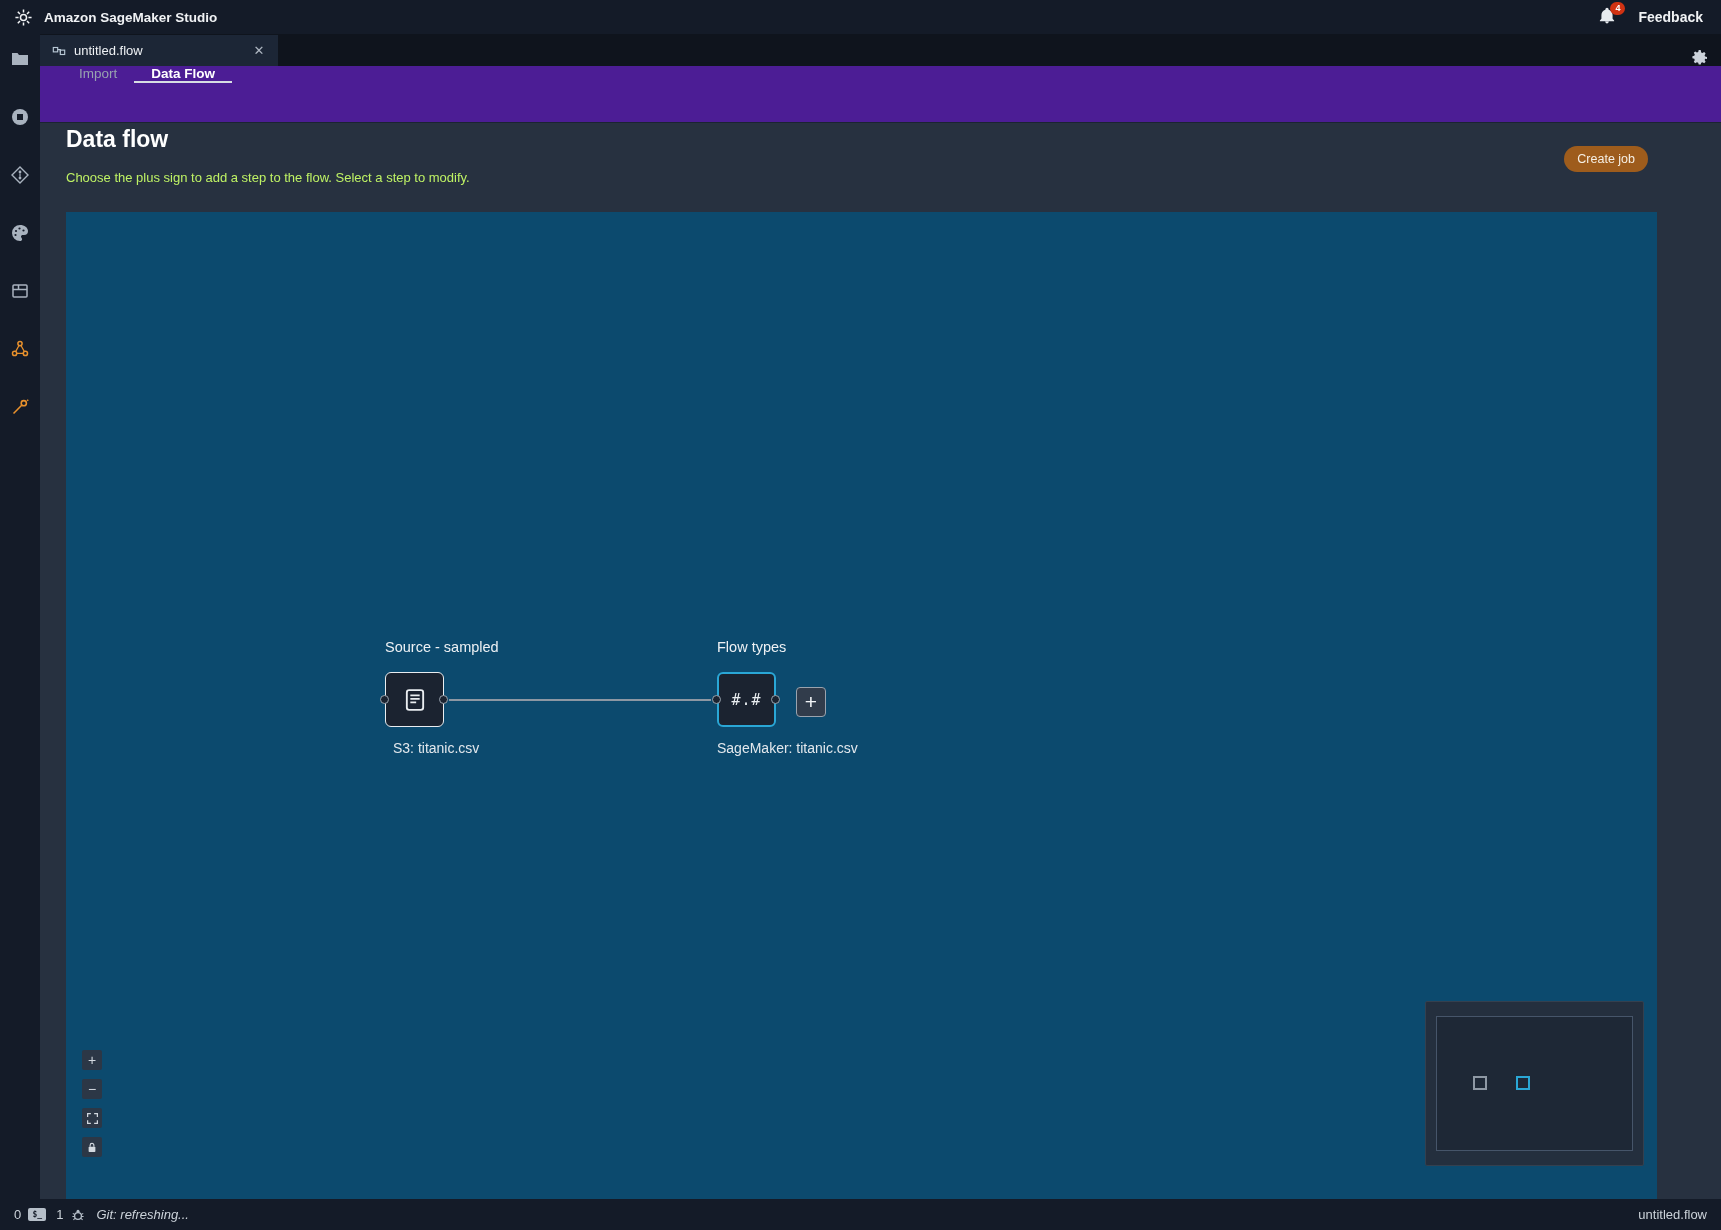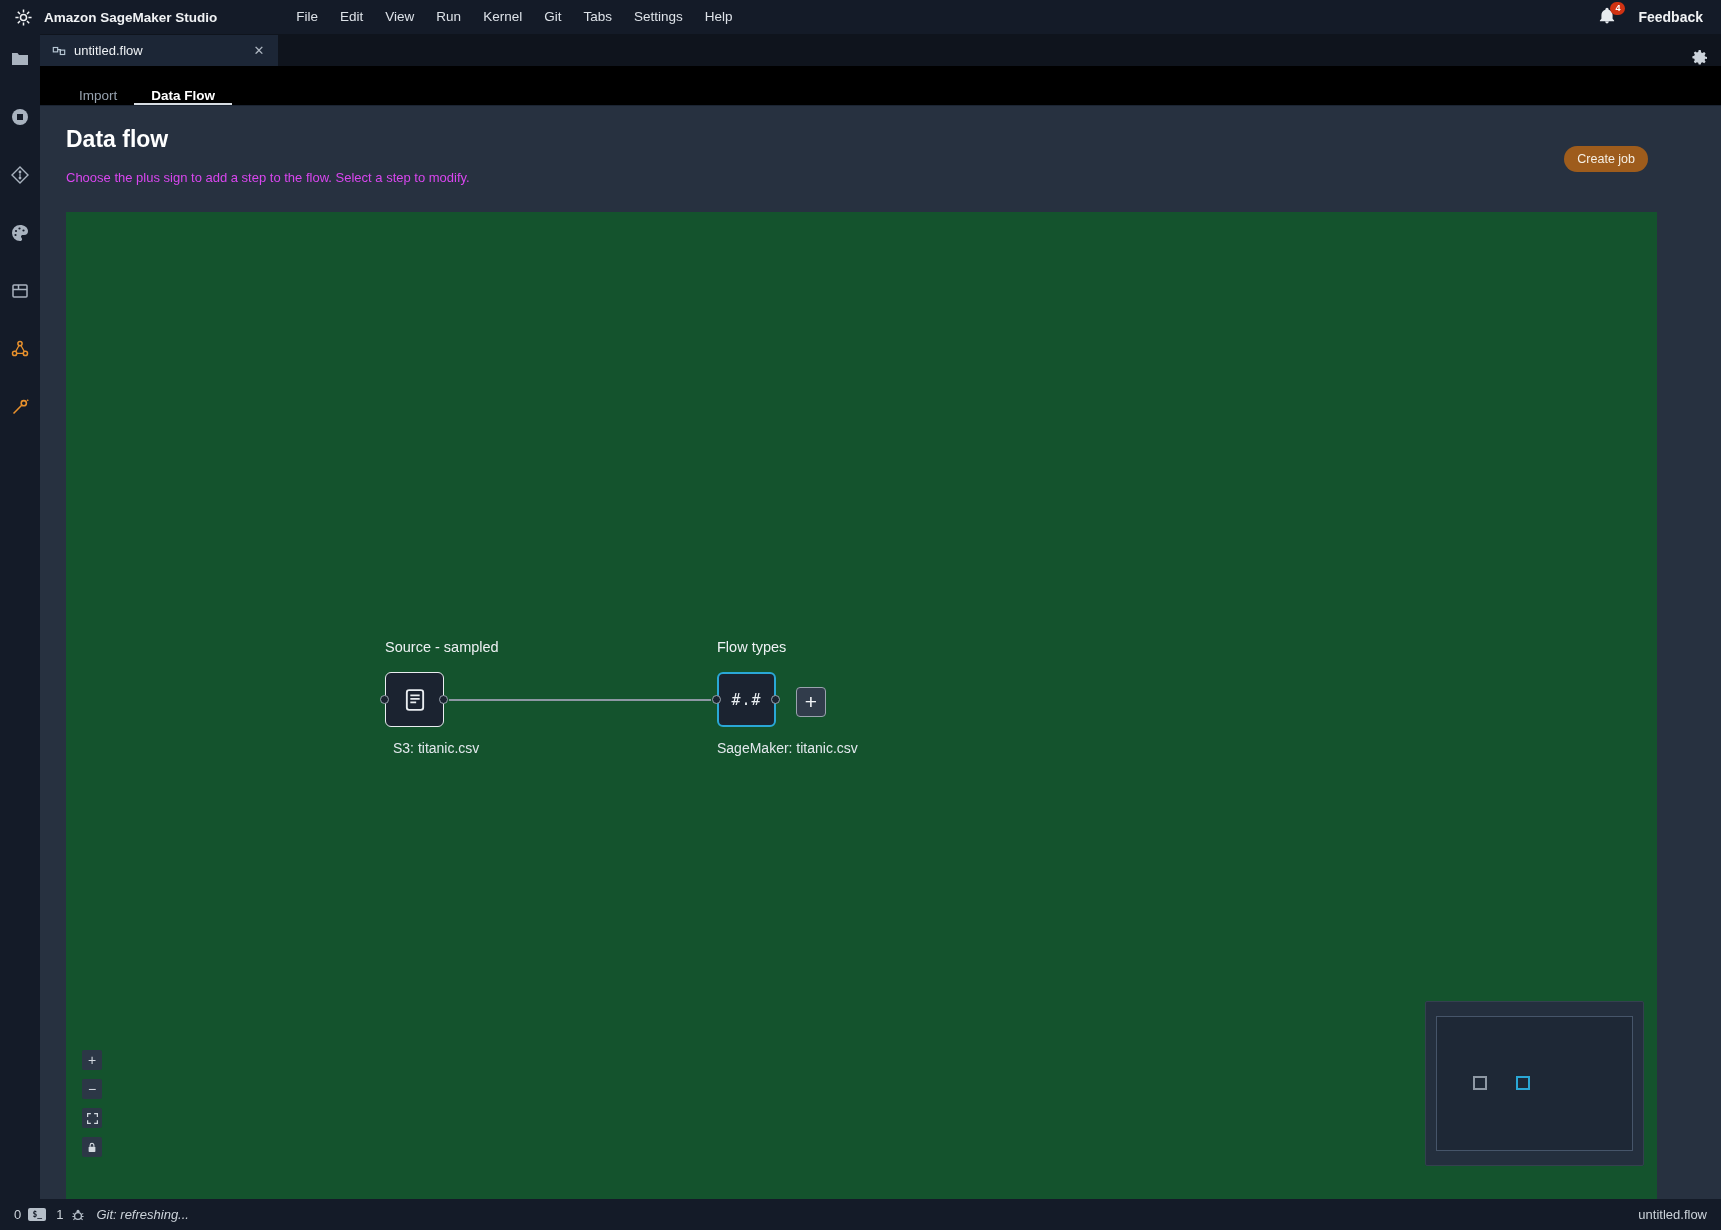--- a/index.html
+++ b/index.html
@@ -35,35 +35,35 @@
   .tabbar{position:absolute;top:34px;left:40px;right:0;height:32px;background:#0f141d;
     display:flex;align-items:flex-end;z-index:20;}
   .tab{height:31px;min-width:238px;background:#1c2636;display:flex;align-items:center;
     padding:0 10px 0 12px;font-size:13px;color:#eef1f4;gap:8px;cursor:pointer;}
   .tab-label{flex:1;}
   .tab-close{margin-left:auto;color:#aeb7c2;font-size:13px;width:18px;height:18px;
     display:flex;align-items:center;justify-content:center;border-radius:2px;cursor:pointer;}
   .gear-btn{position:absolute;right:12px;top:48px;width:20px;height:20px;color:#ccd3db;z-index:25;cursor:pointer;}
 
   
-  .subtabs{position:absolute;top:66px;left:40px;right:0;height:40px;background:#000000;
-    display:flex;align-items:flex-end;padding-left:22px;border-bottom:1px solid #1b2432;z-index:15;}
+  .subtabs{position:absolute;top:66px;left:40px;right:0;height:57px;background:#4c1d95;
+    display:flex;align-items:flex-start;padding-left:22px;border-bottom:1px solid #1b2432;z-index:15;}
   .subtab{display:flex;align-items:center;padding:0 17px;font-size:13.5px;color:#97a2af;
     border-bottom:2px solid transparent;cursor:pointer;}
   .subtab.active{color:#ffffff;font-weight:bold;border-bottom-color:#d7dde3;}
 
   
   .content{position:absolute;top:106px;left:40px;right:0;bottom:31px;background:#273140;}
   .page-title{position:absolute;left:26px;top:20px;font-size:23px;font-weight:bold;color:#ffffff;}
-  .page-subtitle{position:absolute;left:26px;top:64px;font-size:13px;color:#d946ef;}
+  .page-subtitle{position:absolute;left:26px;top:64px;font-size:13px;color:#bef264;}
   .create-job{position:absolute;right:73px;top:40px;background:#9e5c1c;color:#f6efe4;border:none;
     border-radius:13px;font-size:12.5px;padding:6px 13px;cursor:pointer;font-family:inherit;}
 
   
-  .canvas{position:absolute;left:26px;right:64px;top:106px;bottom:0;background:#14532d;}
+  .canvas{position:absolute;left:26px;right:64px;top:106px;bottom:0;background:#0c4a6e;}
 
   .node-title{position:absolute;font-size:14.5px;color:#eef1f4;}
   .node-caption{position:absolute;font-size:14px;color:#e3e8ed;}
   .flow-node{position:absolute;width:59px;height:55px;border-radius:6px;display:flex;
     align-items:center;justify-content:center;cursor:pointer;background:#1b2330;}
   .flow-node.source{border:1.5px solid #e9edf0;}
   .flow-node.selected{border:2px solid #2aa7d6;}
   .node-glyph{font-family:"DejaVu Sans Mono",monospace;font-size:15px;color:#e8ecef;letter-spacing:1px;}
   .node-dot{position:absolute;width:9px;height:9px;border-radius:50%;border:1.5px solid #99a3ad;background:#1b2330;}
   .edge-line{position:absolute;height:1.5px;background:#8d97a3;}
@@ -97,31 +97,20 @@
 <body>
 
 <header class="topbar">
   <span class="logo">
     <svg width="19" height="19" viewBox="0 0 20 20">
       <circle cx="10" cy="10" r="3.2" fill="none" stroke="#f0f2f4" stroke-width="1.6"></circle>
       <path d="M10 1.5v3.3M10 15.2v3.3M1.5 10h3.3M15.2 10h3.3M4 4l2.3 2.3M13.7 13.7L16 16M16 4l-2.3 2.3M6.3 13.7L4 16" stroke="#f0f2f4" stroke-width="1.6" fill="none"></path>
     </svg>
   </span>
   <span class="app-title">Amazon SageMaker Studio</span>
-  <nav class="menu">
-    <span class="menu-item">File</span>
-    <span class="menu-item">Edit</span>
-    <span class="menu-item">View</span>
-    <span class="menu-item">Run</span>
-    <span class="menu-item">Kernel</span>
-    <span class="menu-item">Git</span>
-    <span class="menu-item">Tabs</span>
-    <span class="menu-item">Settings</span>
-    <span class="menu-item">Help</span>
-  </nav>
   <div class="topbar-right">
     <span class="bell">
       <svg width="18" height="18" viewBox="0 0 20 20">
         <path d="M10 18.2c1.1 0 2-.9 2-2H8c0 1.1.9 2 2 2zm6.2-5.2V9c0-3-1.7-5.4-4.4-6v-.4a1.8 1.8 0 00-3.6 0V3C5.5 3.6 3.8 6 3.8 9v4l-1.7 1.9v.9h15.8v-.9L16.2 13z" fill="#e7ebef"></path>
       </svg>
       <span class="badge">4</span>
     </span>
     <span class="feedback">Feedback</span>
   </div>
 </header>

